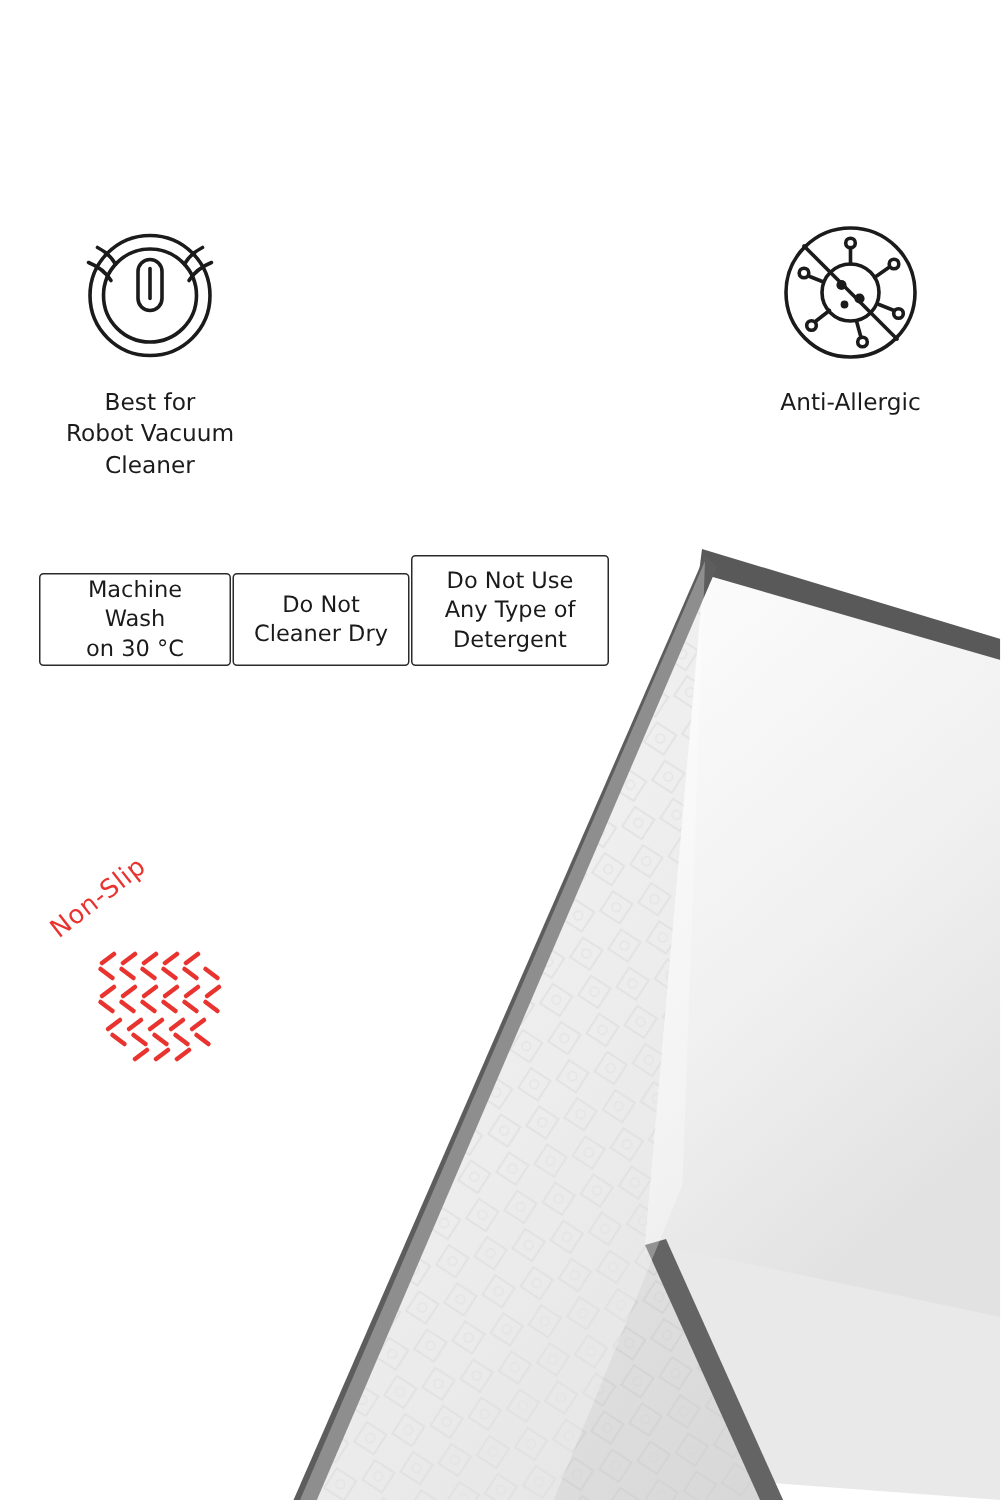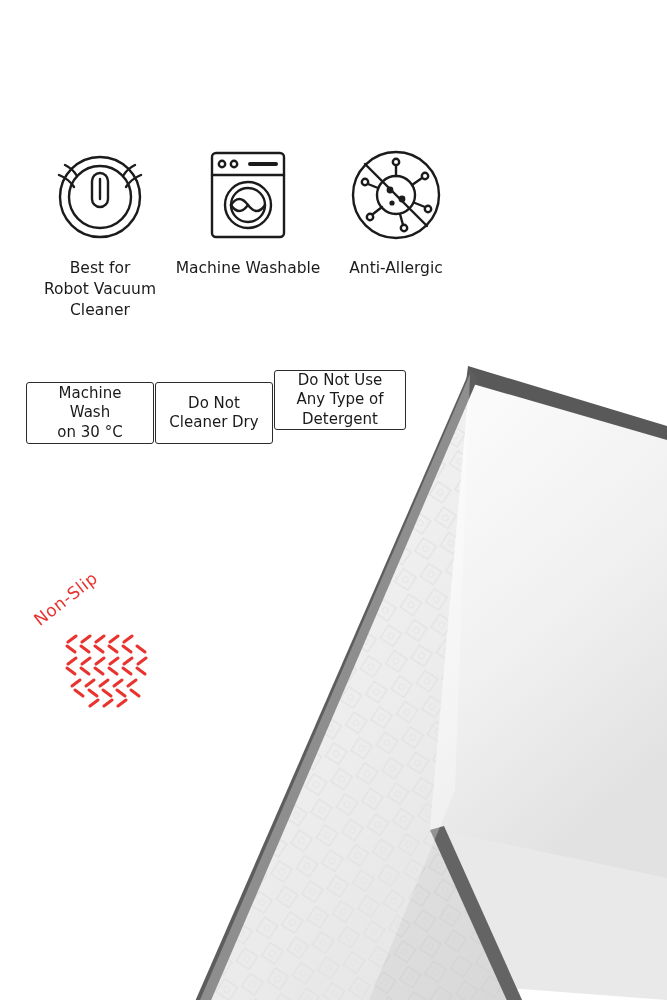--- a/index.html
+++ b/index.html
@@ -16,20 +16,21 @@
     color: #1a1a1a;
   }
 
   
   .features {
     position: absolute;
     top: 140px;
     left: 0;
     width: 667px;
     display: flex;
+    justify-content: space-between;
     padding: 0 26px;
     box-sizing: border-box;
   }
   .feature {
     width: 148px;
     display: flex;
     flex-direction: column;
     align-items: center;
   }
   .feature-icon {
@@ -66,21 +67,21 @@
     justify-content: center;
     text-align: center;
     font-size: 15px;
     line-height: 1.3;
     white-space: pre-line;
     background: #fff;
     box-sizing: border-box;
   }
   .care-box.b1 { height: 62px; width: 128px; }
   .care-box.b2 { height: 62px; width: 118px; }
-  .care-box.b3 { height: 60px; width: 132px; margin-top: -12px; }
+  .care-box.b3 { height: 74px; width: 132px; margin-top: -12px; }
 
   
   .nonslip {
     position: absolute;
     left: 28px;
     top: 596px;
     width: 140px;
     height: 110px;
   }
   .nonslip-text {
@@ -128,38 +129,20 @@
           <path d="M96 22 Q88 26 84 33"></path>
           <path d="M102 32 Q92 36 87 44"></path>
         </g>
       </svg>
     </div>
     <div class="feature-label">Best for
 Robot Vacuum
 Cleaner</div>
   </div>
 
-  <div class="feature">
-    <div class="feature-icon">
-      <svg width="100" height="104" viewBox="0 0 100 104">
-        <g fill="none" stroke="#1b1b1b" stroke-width="2.4" stroke-linecap="round">
-          <rect x="14" y="10" width="72" height="84" rx="4"></rect>
-          <line x1="14" y1="32" x2="86" y2="32"></line>
-          <circle cx="24" cy="21" r="3.2"></circle>
-          <circle cx="36" cy="21" r="3.2"></circle>
-          <line x1="52" y1="21" x2="78" y2="21" stroke-width="4"></line>
-          <circle cx="50" cy="62" r="23"></circle>
-          <circle cx="50" cy="62" r="17"></circle>
-          <path d="M33 62 Q41 50 50 62 T67 62"></path>
-          <path d="M33 62 Q41 74 50 62"></path>
-        </g>
-      </svg>
-    </div>
-    <div class="feature-label">Machine Washable</div>
-  </div>
 
   <div class="feature">
     <div class="feature-icon">
       <svg width="104" height="104" viewBox="0 0 104 104">
         <g fill="none" stroke="#1b1b1b" stroke-width="2.4" stroke-linecap="round">
           <circle cx="52" cy="52" r="43"></circle>
           <line x1="21" y1="21" x2="83" y2="83"></line>
           <circle cx="52" cy="52" r="19"></circle>
           <circle cx="46" cy="47" r="3.4" fill="#1b1b1b" stroke="none"></circle>
           <circle cx="58" cy="56" r="3.4" fill="#1b1b1b" stroke="none"></circle>

